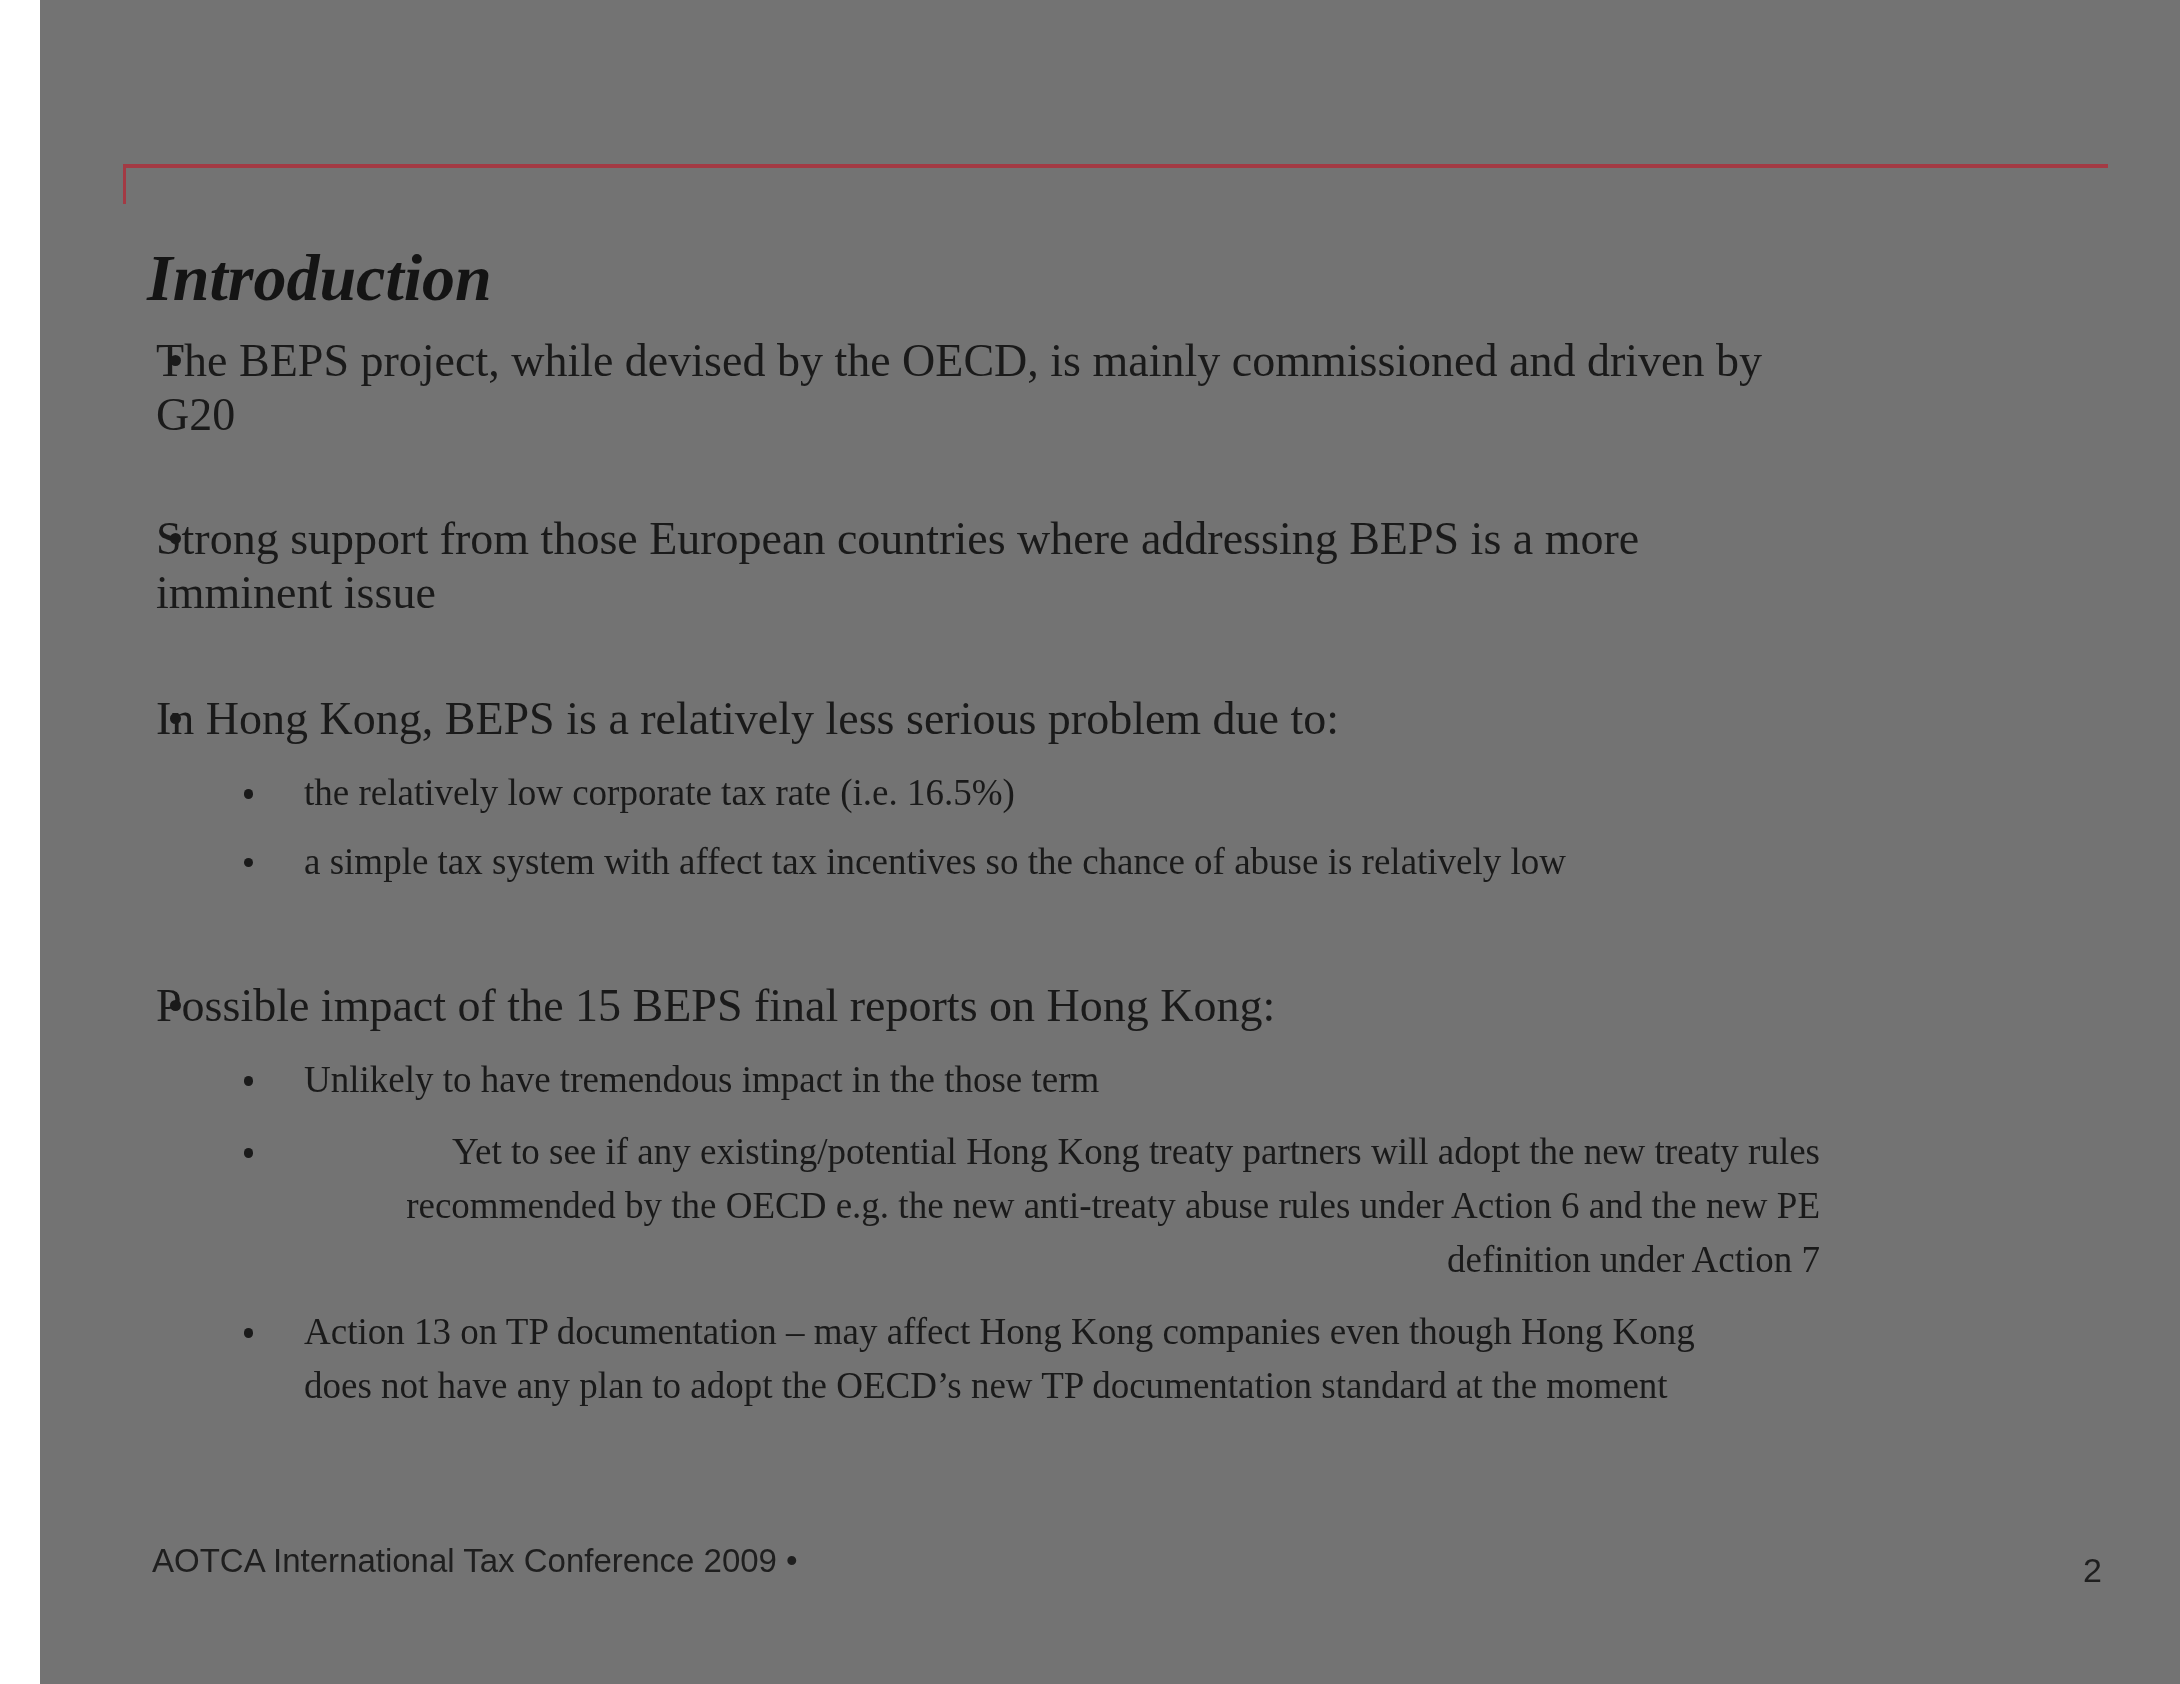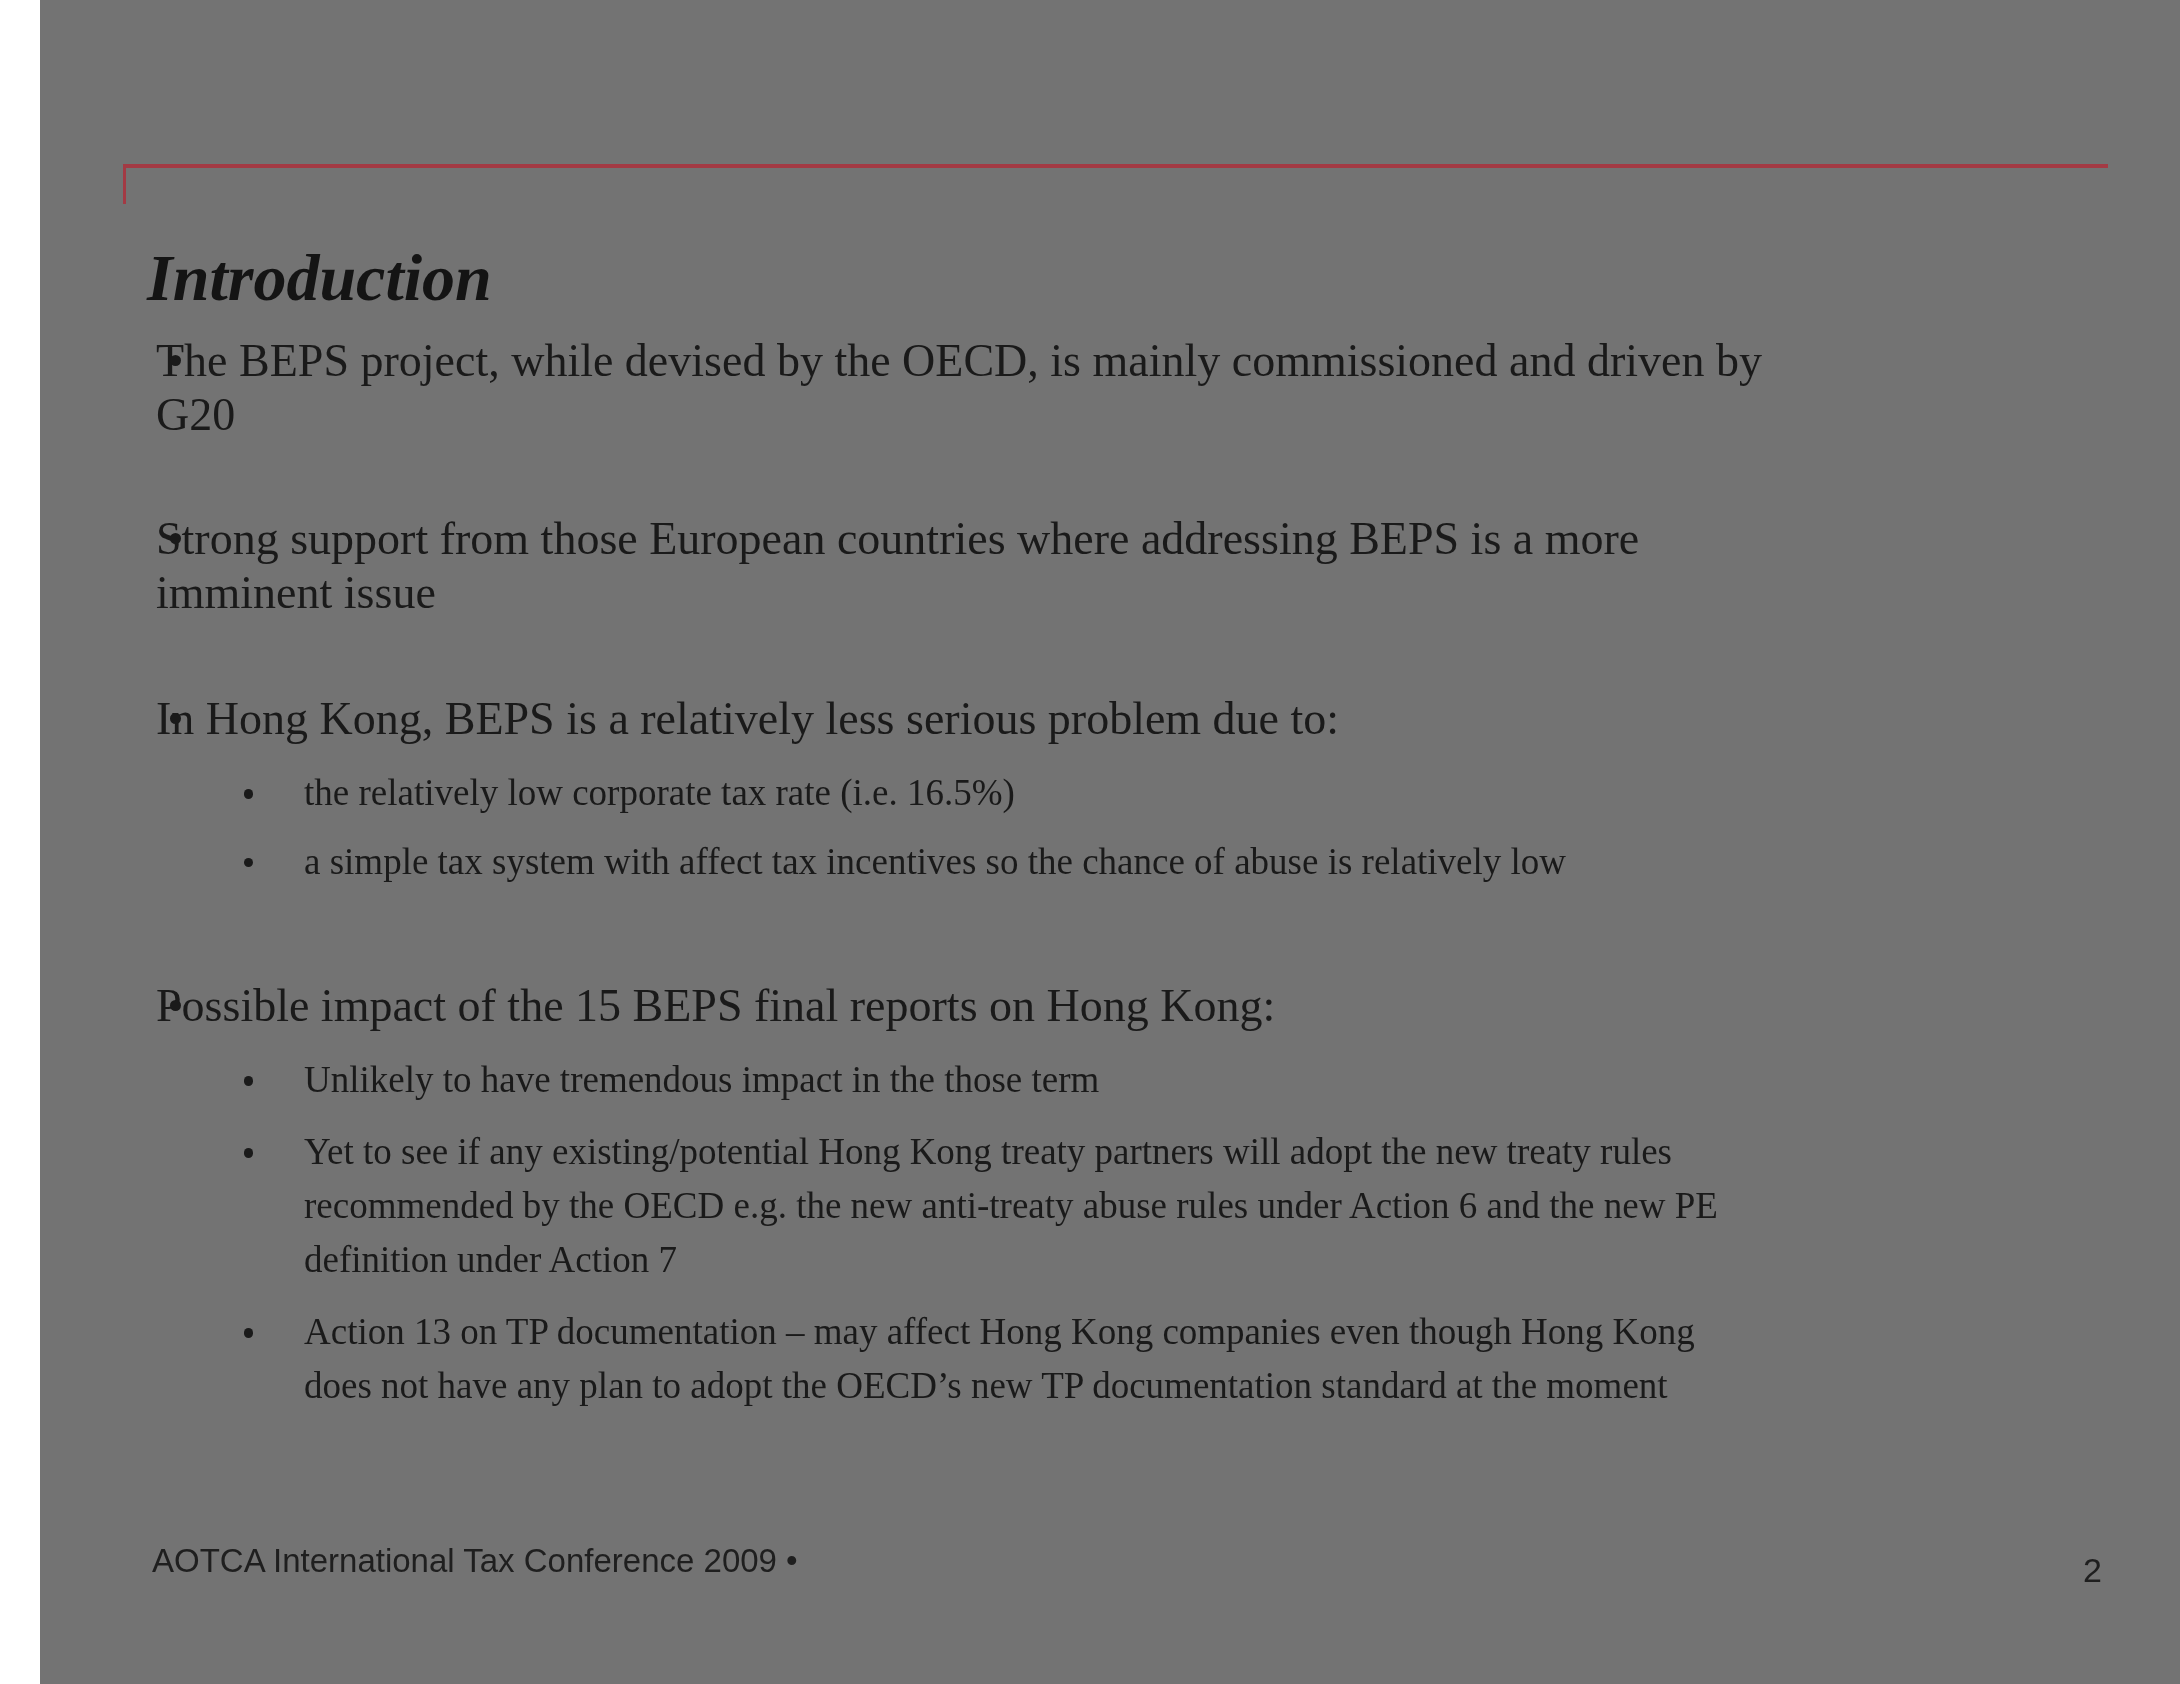--- a/index.html
+++ b/index.html
@@ -72,21 +72,21 @@
     top: 23px;
     width: 9.4px;
     height: 9.4px;
     border-radius: 50%;
     background: #1a1a1a;
   }
 
   .text { display: block; }
   .w1940 { max-width: 1652px; }
   .w1950 { max-width: 1661px; }
-  .w1780 { max-width: 1516px; }
+  .w1780 { max-width: 1516px; text-align: right; }
   .w1640 { max-width: 1397px; }
 
   .mt82  { margin-top: 70px; }
   .mt84  { margin-top: 72px; }
   .mt24  { margin-top: 20.4px; }
   .mt17  { margin-top: 14.5px; }
   .mt106 { margin-top: 90px; }
   .mt21  { margin-top: 18px; }
 
   .footer-text {

